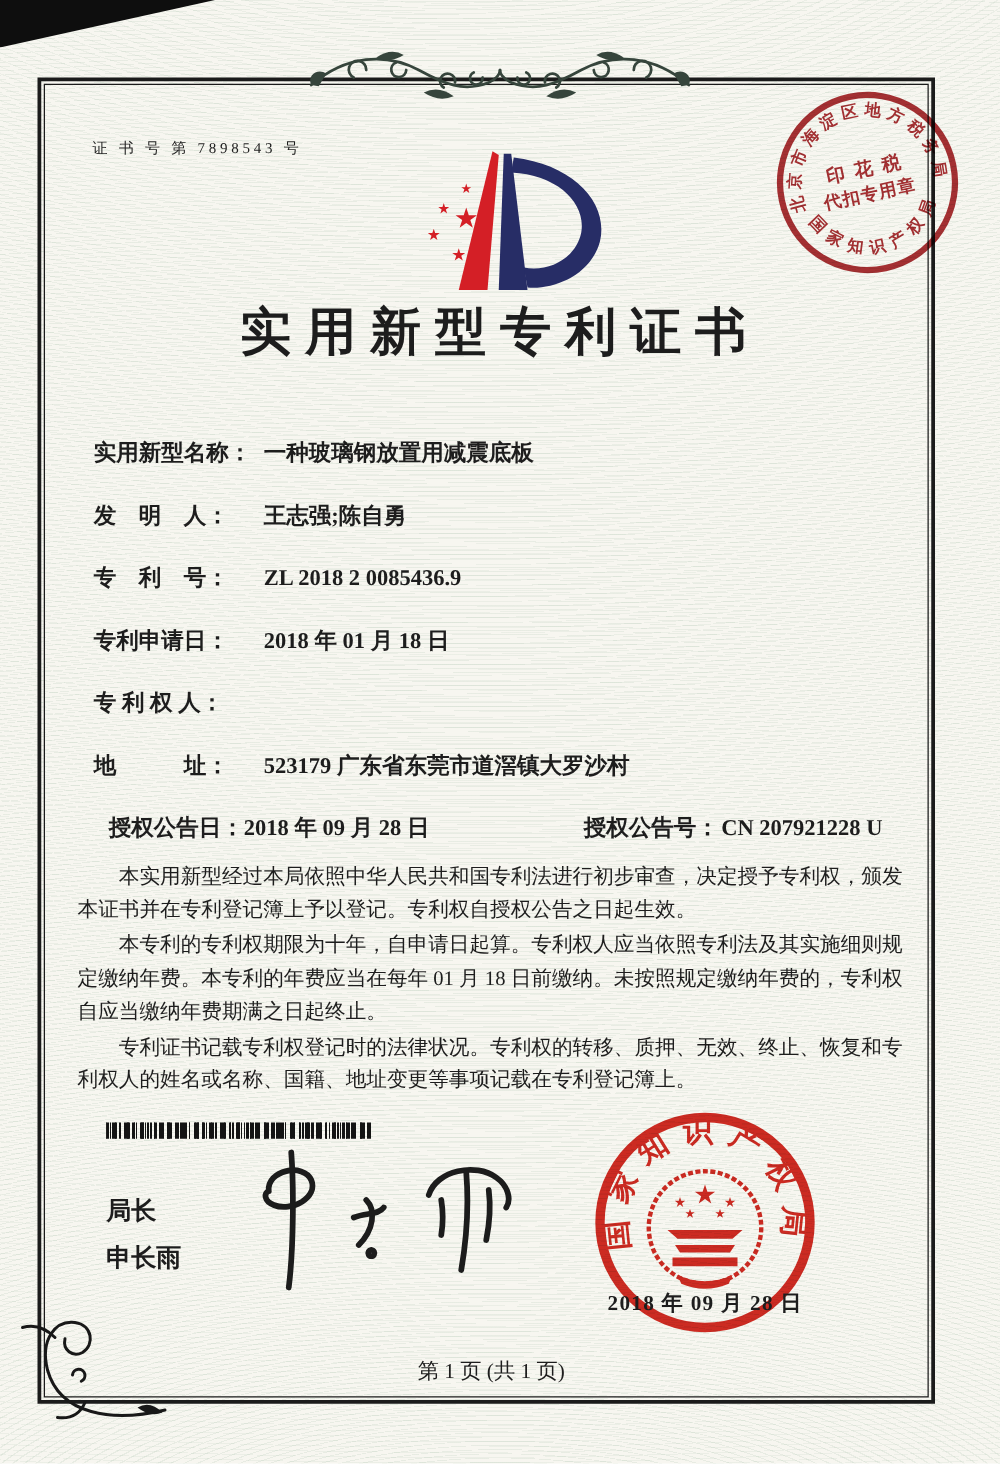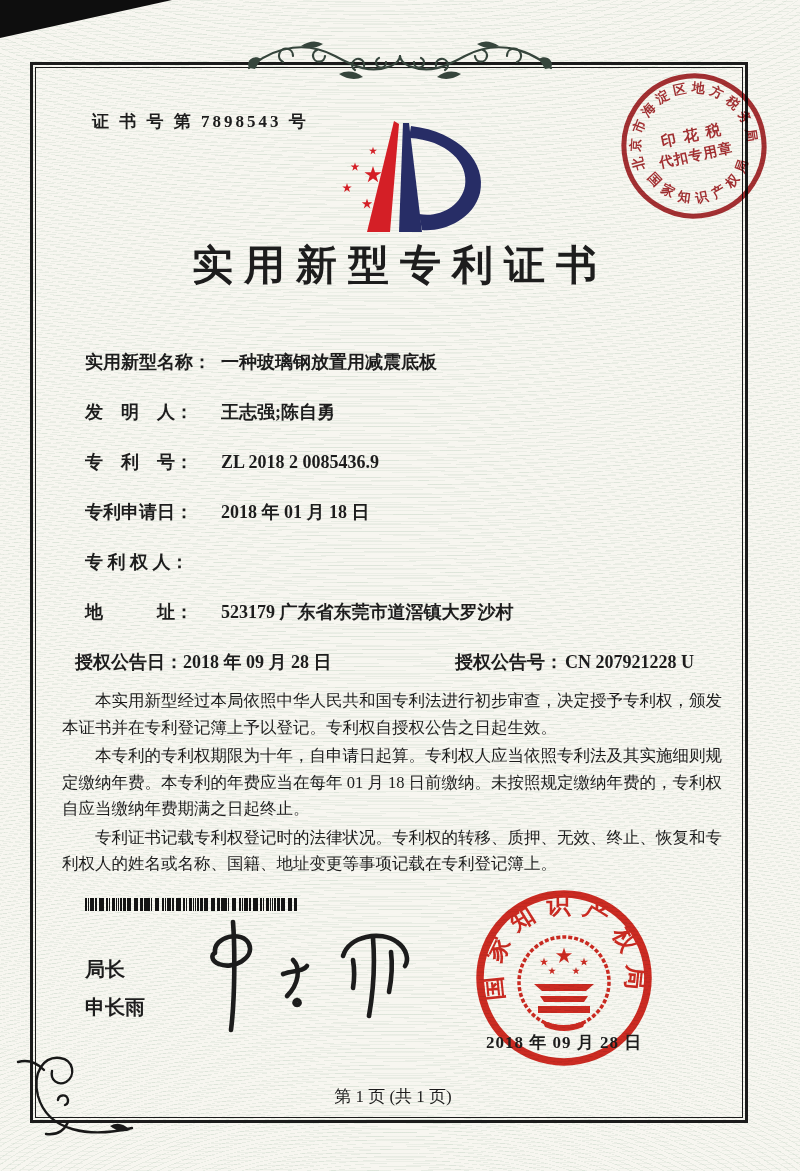--- a/index.html
+++ b/index.html
@@ -8,30 +8,30 @@
   
   .photo::before{content:"";position:absolute;inset:0;pointer-events:none;
     background-image:
       repeating-radial-gradient(ellipse 900px 380px at 50% 108%, rgba(120,160,130,0.12) 0 1.5px, transparent 1.5px 8px),
       repeating-radial-gradient(ellipse 900px 420px at 45% -12%, rgba(120,160,130,0.09) 0 1.5px, transparent 1.5px 9px);}
   .corner-shadow{position:absolute;left:0;top:0;width:180px;height:42px;background:#0e0e0e;
     clip-path:polygon(0 0,172px 0,0 38px);z-index:5;}
   .frame{position:absolute;left:30px;top:62px;right:52px;bottom:48px;border:3px solid #1b1b1b;z-index:1;}
   .frame::after{content:"";position:absolute;inset:2px;border:1px solid #1b1b1b;}
   .abs{position:absolute;}
-  .cert-no{left:92px;top:110px;font-size:17px;font-weight:700;letter-spacing:3px;z-index:3;}
+  .cert-no{left:74px;top:110px;font-size:12px;font-weight:400;letter-spacing:3px;z-index:3;}
   .logo{left:295px;top:118px;z-index:2;}
   .stamp-top{left:608px;top:60px;z-index:4;mix-blend-mode:multiply;opacity:.95;}
   .title{left:40px;right:40px;top:238px;text-align:center;font-size:41px;font-weight:bold;
          letter-spacing:11px;z-index:3;}
   .fields{left:75px;right:58px;top:348px;z-index:3;}
   .frow{display:flex;margin-bottom:22px;font-size:18px;font-weight:600;line-height:28px;}
-  .frow .lab{flex:0 0 136px;margin-left:10px;}
+  .frow .lab{flex:0 0 136px;}
   .frow .val{flex:1;}
-  .grant-row{display:flex;font-size:18px;font-weight:600;line-height:28px;}
+  .grant-row{display:flex;font-size:18px;font-weight:600;line-height:28px;margin-left:12px;}
   .grant-left{flex:0 0 380px;display:flex;}
   .grant-right{flex:1;display:flex;}
   .grant-right .lab{flex:0 0 110px;}
   .paras{left:62px;right:64px;top:688px;z-index:3;font-size:16.5px;line-height:26.5px;}
   .paras p{margin:0 0 2px 0;text-indent:2em;}
   .barcode{left:85px;top:898px;width:212px;height:13px;z-index:3;
     background-image:
       repeating-linear-gradient(90deg,#141414 0 2px,transparent 2px 3px,#141414 3px 4px,transparent 4px 7px),
       repeating-linear-gradient(90deg,#141414 0 1px,transparent 1px 5px,#141414 5px 8px,transparent 8px 11px);}
   .director{left:85px;top:950px;z-index:3;font-family:"Liberation Sans","DejaVu Sans",sans-serif;

